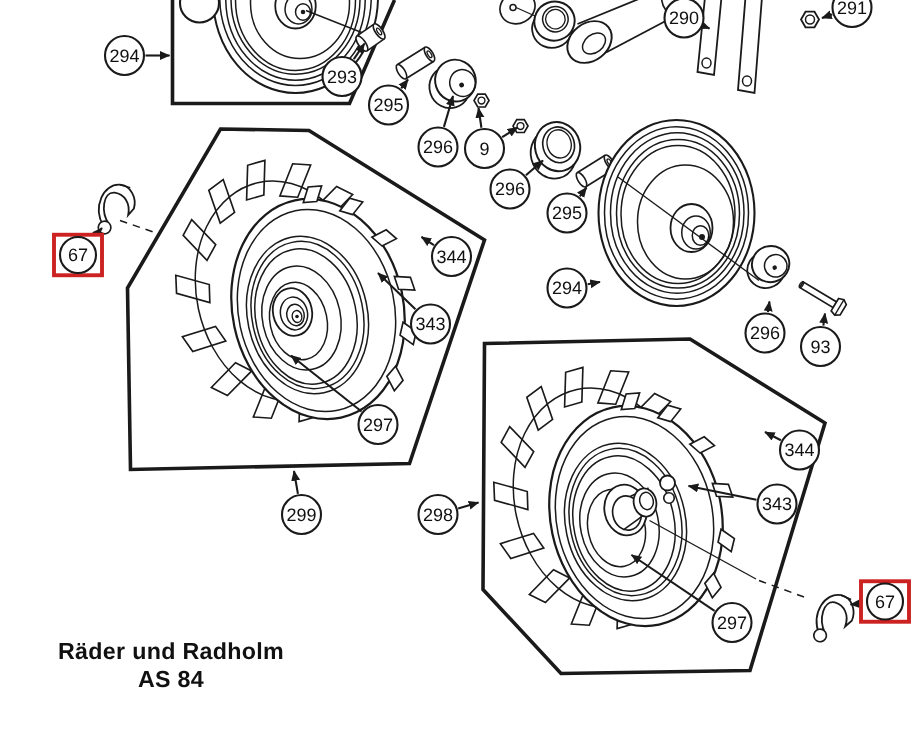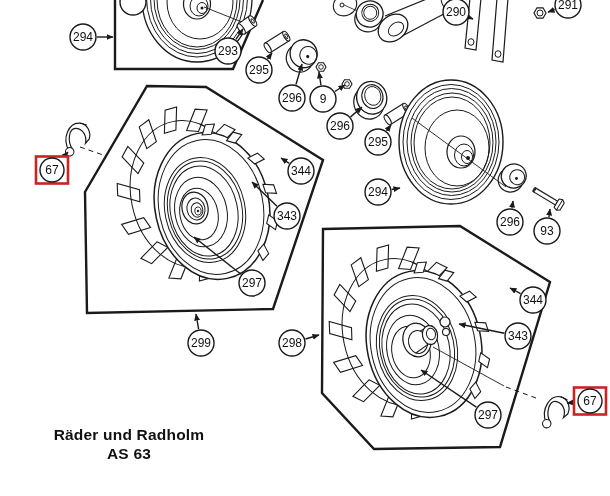--- a/index.html
+++ b/index.html
@@ -1,20 +1,20 @@
 <!DOCTYPE html>
 <html><head>
 <meta charset="utf-8">
 <style>
   html,body{margin:0;padding:0;background:#fff;}
   .stage{position:relative;width:610px;height:496px;background:#fff;overflow:hidden;
          font-family:"Liberation Sans",sans-serif;}
   svg{display:block;}
   svg text{font-family:"Liberation Sans",sans-serif;fill:#111;}
-  .title{position:absolute;left:16px;top:426px;width:226px;text-align:center;
+  .title{position:absolute;left:1px;top:426px;width:226px;text-align:center;
          font-weight:bold;font-size:15.5px;line-height:1.2;color:#111;letter-spacing:.2px;}
 </style>
 </head>
 <body>
 
 <div class="stage">
 <svg id="dia" width="610" height="496" viewBox="0 0 610 496">
   <defs>
     <marker id="ah" markerWidth="9" markerHeight="8" refX="6.5" refY="3" orient="auto" markerUnits="userSpaceOnUse">
       <path d="M0,0 L7,3 L0,6 Z" fill="#1a1a1a"></path>
@@ -355,15 +355,15 @@
           <text x="590" y="405.3" text-anchor="middle" font-size="12" fill="#1a1a1a">67</text>
         </g>
         <g>
           <circle cx="133" cy="2" r="13" fill="#fff" stroke="#1a1a1a" stroke-width="1.4"></circle>
         </g>
       </g>
 </svg>
 
 <div class="title">
   <div>Räder und Radholm</div>
-  <div>AS 63</div>
+  <div>AS 84</div>
 </div>
 </div>
 
 </body></html>

